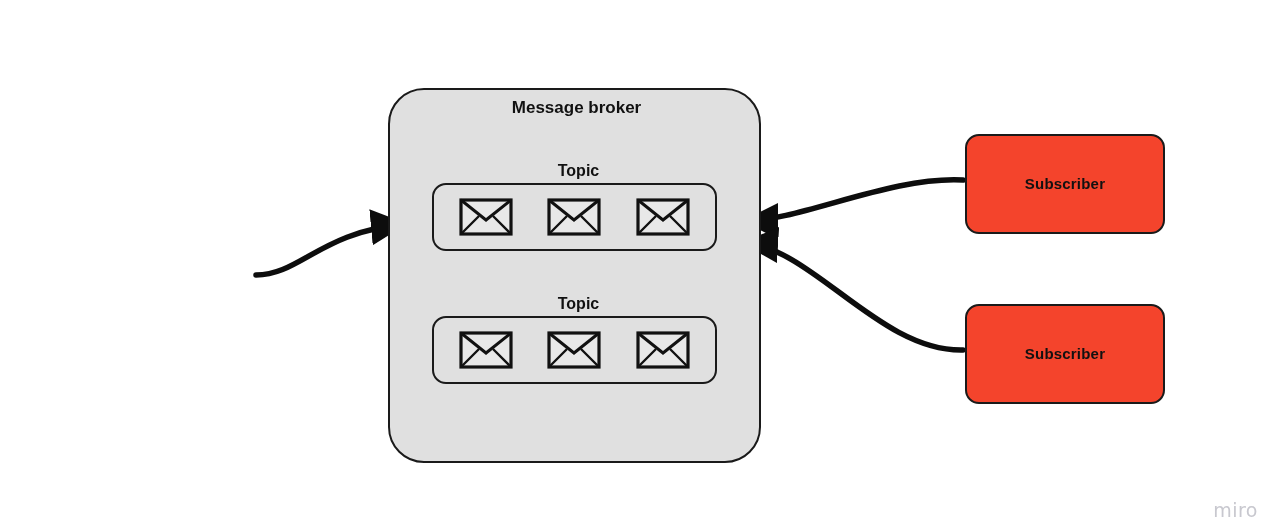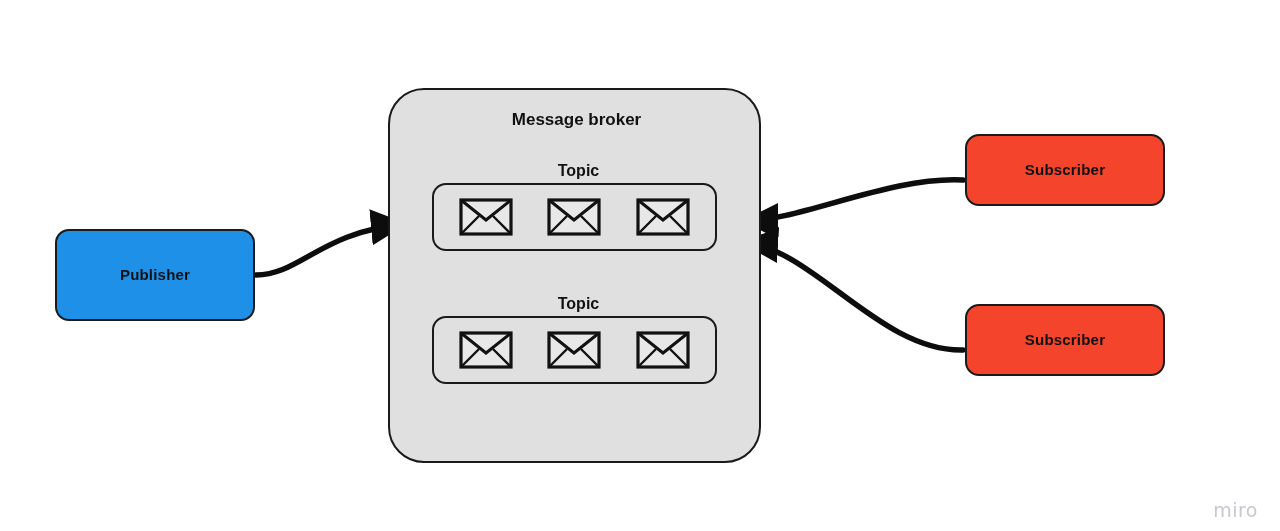--- a/index.html
+++ b/index.html
@@ -49,21 +49,21 @@
     width: 373px;
     height: 375px;
     background: #e0e0e0;
     border-radius: 36px;
     display: block;
   }
 
   #broker-title {
     position: absolute;
     left: 0;
-    top: 20px;
+    top: 8px;
     width: 373px;
     text-align: center;
     font-weight: bold;
     font-size: 17px;
     color: #111111;
   }
 
   
   .topic-group {
     position: absolute;
@@ -107,21 +107,21 @@
     width: 200px;
     height: 92px;
     background: #1e90e8;
     border-radius: 14px;
   }
 
   
   .subscriber {
     left: 965px;
     width: 200px;
-    height: 72px;
+    height: 100px;
     background: #f4442c;
     border-radius: 14px;
   }
   #subscriber-0 { top: 134px; }
   #subscriber-1 { top: 304px; }
 
   
   #connectors {
     position: absolute;
     left: 0;
@@ -200,23 +200,20 @@
         </svg>
         <svg class="envelope" viewBox="0 0 54 38" xmlns="http://www.w3.org/2000/svg">
           <rect x="2" y="2" width="50" height="34" fill="#e8e8e8" stroke="#111111" stroke-width="3.2"></rect>
           <path d="M2,2 L27,22 L52,2" fill="none" stroke="#111111" stroke-width="3"></path>
           <path d="M2,36 L20,18 M52,36 L34,18" fill="none" stroke="#111111" stroke-width="2.4"></path>
         </svg>
       </div>
     </div>
   </div>
 
-  <div class="node" id="publisher">
-    <span class="node-label">Publisher</span>
-  </div>
 
   <div class="node subscriber" id="subscriber-0">
     <span class="node-label">Subscriber</span>
   </div>
 
   <div class="node subscriber" id="subscriber-1">
     <span class="node-label">Subscriber</span>
   </div>
 
   <div id="watermark">miro</div>

